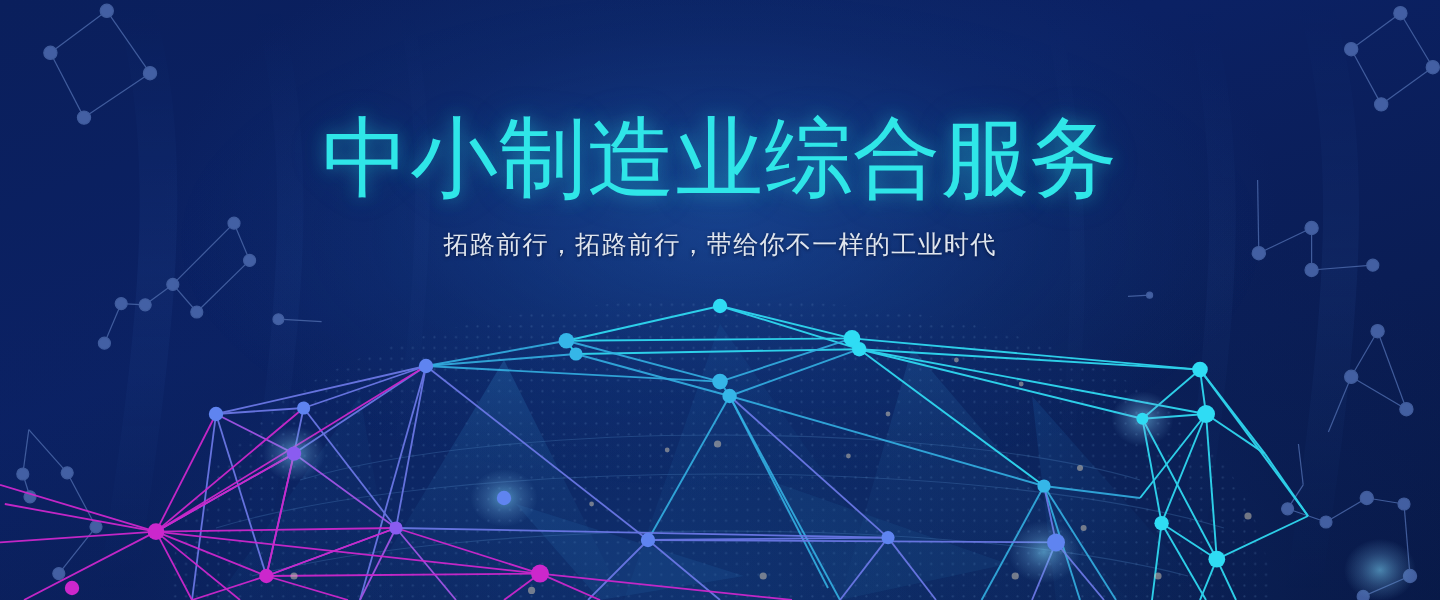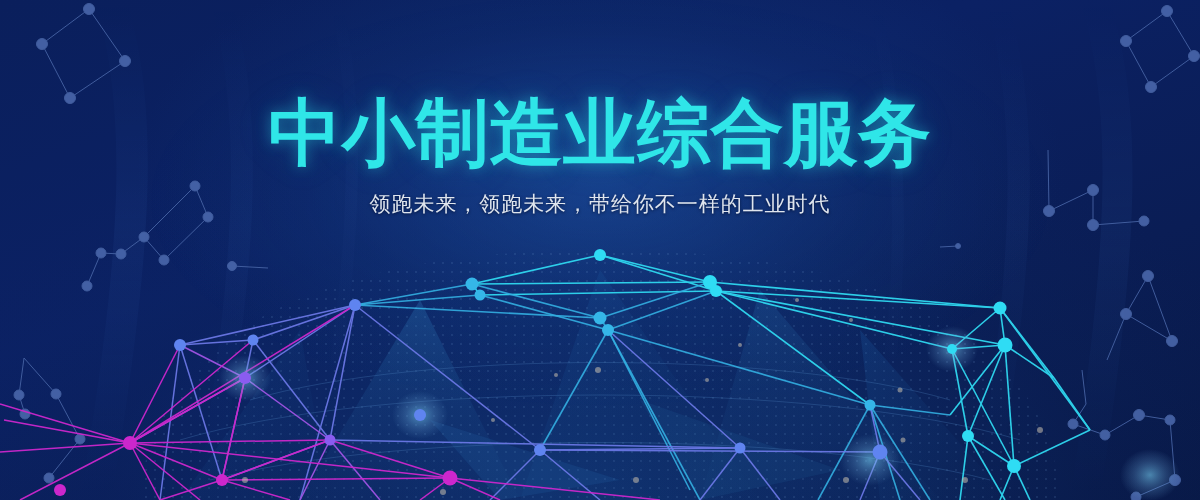--- a/index.html
+++ b/index.html
@@ -30,21 +30,21 @@
   
   .textwrap{
     position:absolute;left:0;right:0;top:96px;
     text-align:center;
     pointer-events:none;
   }
   .title{
     margin:0;
     font-size:73px;
     line-height:1.02;
-    font-weight:700;
+    font-weight:400;
     letter-spacing:.01em;
     color:#2fe6e8;
     text-shadow:0 0 14px rgba(40,220,230,.45),0 0 34px rgba(30,170,220,.22);
     white-space:nowrap;
   }
   .subtitle{
     margin:20px 0 0 0;
     font-size:21px;
     font-weight:400;
     letter-spacing:.045em;
@@ -394,16 +394,16 @@
       <circle cx="1040" cy="430" r="3"></circle>
       <circle cx="245" cy="480" r="3"></circle>
       <circle cx="443" cy="492" r="3"></circle>
       <circle cx="493" cy="420" r="2"></circle>
       <circle cx="707" cy="380" r="2"></circle>
     </g>
   </svg>
 
   <div class="textwrap">
     <h1 class="title">中小制造业综合服务</h1>
-    <p class="subtitle">领跑未来，领跑未来，带给你不一样的工业时代</p>
+    <p class="subtitle">拓路前行，拓路前行，带给你不一样的工业时代</p>
   </div>
 
 </div>
 
 </body></html>

